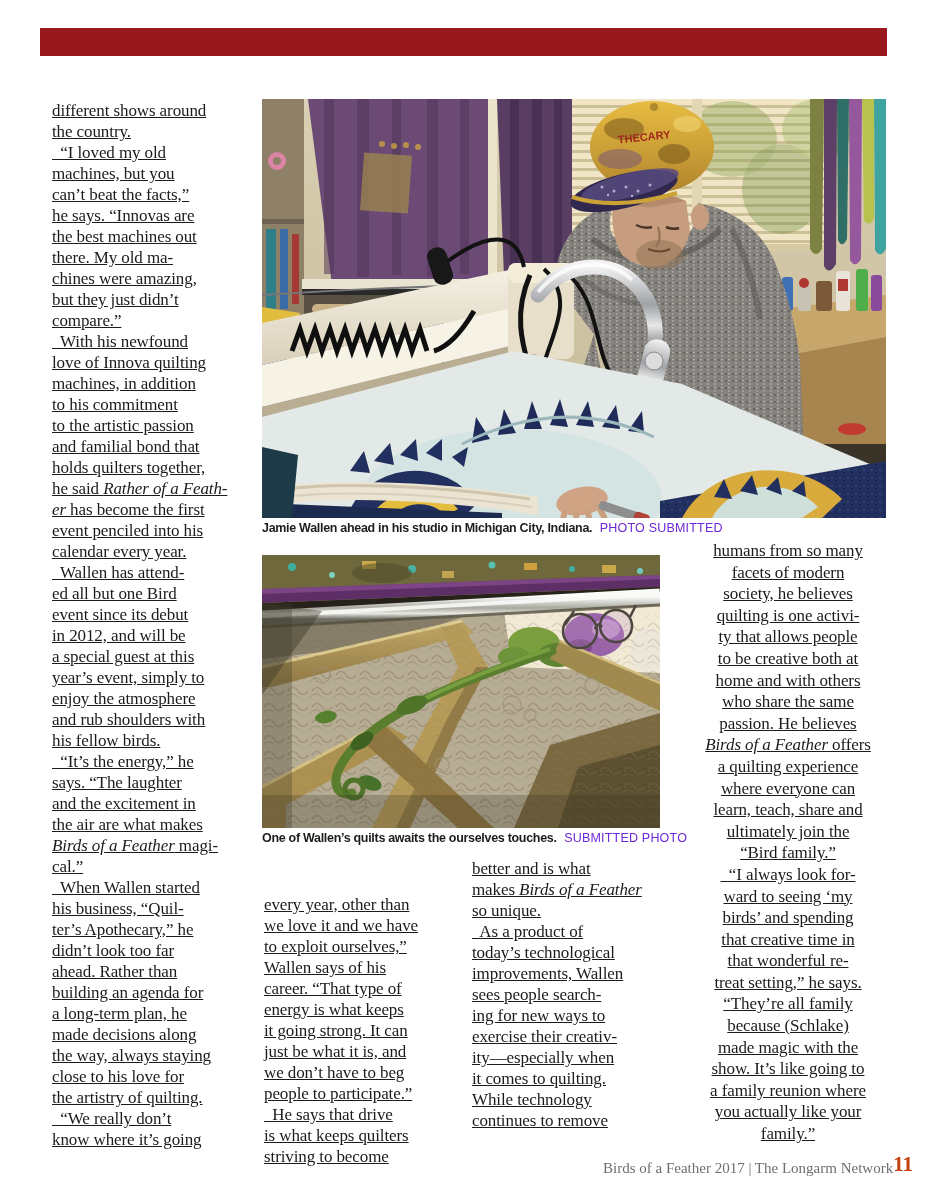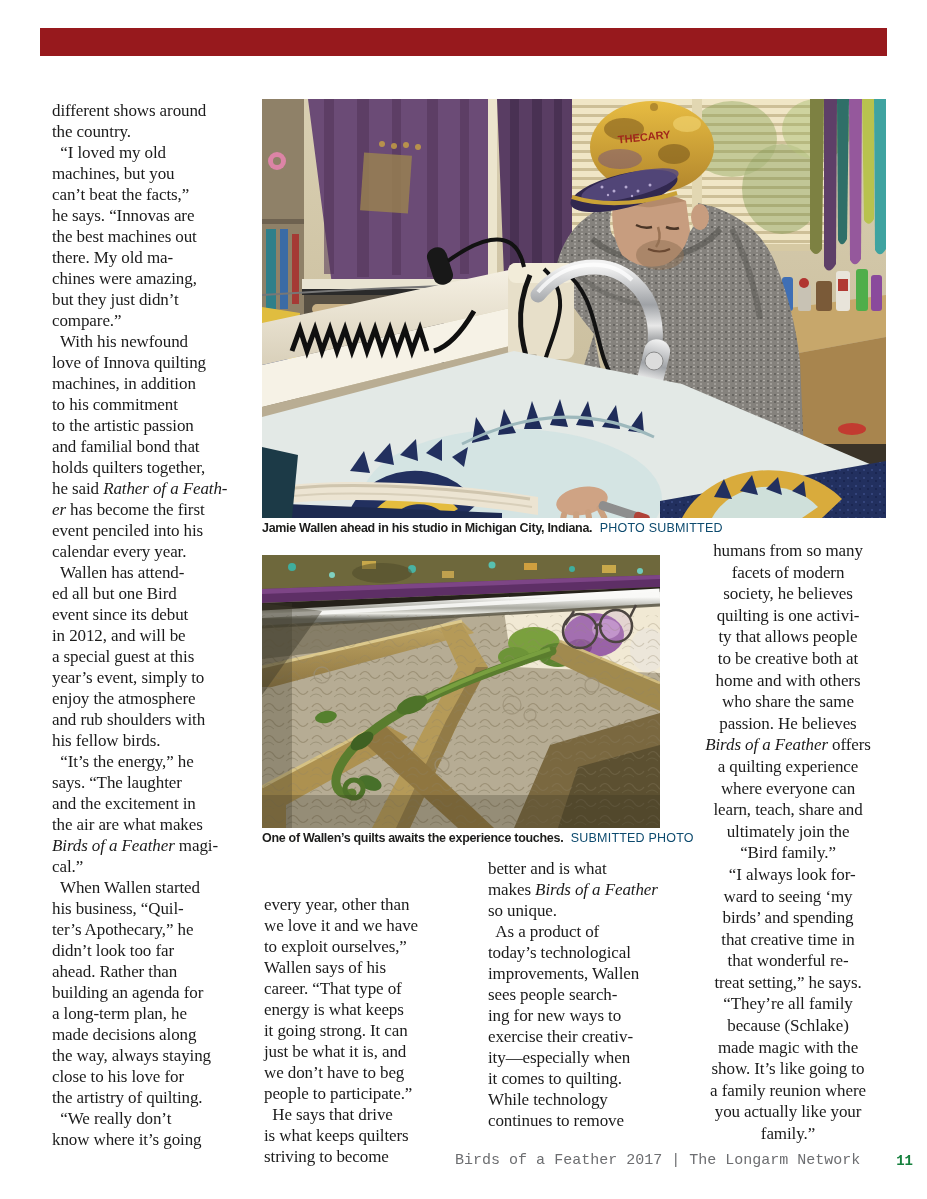--- a/index.html
+++ b/index.html
@@ -1,39 +1,39 @@
 <!DOCTYPE html>
 <html><head>
 <meta charset="utf-8">
 <style>
   html,body{margin:0;padding:0;background:#ffffff;}
   .page{position:relative;width:927px;height:1199px;background:#ffffff;overflow:hidden;
         font-family:"Liberation Serif",serif;}
   .accent-bar{position:absolute;left:40px;top:28px;width:847px;height:28px;background:#97191d;}
   .col{position:absolute;white-space:pre;font-size:17px;line-height:21px;color:#1b1b1b;
-       letter-spacing:-0.1px;}
+       letter-spacing:-0.1px;text-decoration:underline;}
   .col i{font-style:italic;}
   .col1{left:52px;top:100px;width:212px;}
   .col2{left:264px;top:858px;width:202px;margin-top:36px;}
-  .col3{left:488px;top:858px;width:200px;}
+  .col3{left:472px;top:858px;width:200px;}
   .col4{left:682px;top:540px;width:212px;line-height:21.6px;text-align:center;}
   figure{margin:0;padding:0;position:absolute;}
   .photo1{left:262px;top:99px;width:624px;height:419px;}
   .photo2{left:262px;top:555px;width:398px;height:273px;}
   figure svg{display:block;width:100%;height:100%;}
   .caption{position:absolute;font-family:"Liberation Sans",sans-serif;font-size:12.5px;
            color:#1d1d1b;white-space:nowrap;}
   .caption .cap-bold{font-weight:bold;letter-spacing:-0.3px;}
-  .caption .credit{font-weight:normal;color:#0c4a6e;margin-left:4px;letter-spacing:0.2px;}
+  .caption .credit{font-weight:normal;color:#6d28d9;margin-left:4px;letter-spacing:0.2px;}
   .cap1{left:262px;top:521px;width:640px;}
   .cap2{left:262px;top:831px;width:640px;}
   .footer{position:absolute;right:14px;top:1152px;display:flex;align-items:flex-end;
-          font-family:Liberation Mono, monospace;}
+          font-family:Liberation Serif, serif;}
   .footer-text{font-size:15px;color:#6d6e71;}
-  .page-num{font-size:14px;font-weight:bold;color:#15803d;margin-left:36px;}
+  .page-num{font-size:21px;font-weight:bold;color:#c2410c;margin-left:0;}
 </style>
 </head>
 <body>
 
 <div class="page">
 
   <div class="accent-bar"></div>
 
   <div class="col col1">different shows around
 the country.
@@ -425,21 +425,21 @@
           <path d="M368,62 L374,50" fill="none"></path>
       </g>
 
       <polygon points="0,48 60,56 0,140" fill="#3f3a2a" opacity="0.45"></polygon>
       <rect y="240" width="398" height="33" fill="#35301f" opacity="0.25"></rect>
       <rect x="0" y="48" width="30" height="225" fill="#3f3a2a" opacity="0.3"></rect>
     </svg>
   </figure>
 
   <div class="caption cap2">
-    <span class="cap-bold">One of Wallen’s quilts awaits the experience touches.</span>
+    <span class="cap-bold">One of Wallen’s quilts awaits the ourselves touches.</span>
     <span class="credit">SUBMITTED PHOTO</span>
   </div>
 
   <div class="col col2">every year, other than
 we love it and we have
 to exploit ourselves,”
 Wallen says of his
 career. “That type of
 energy is what keeps
 it going strong. It can

